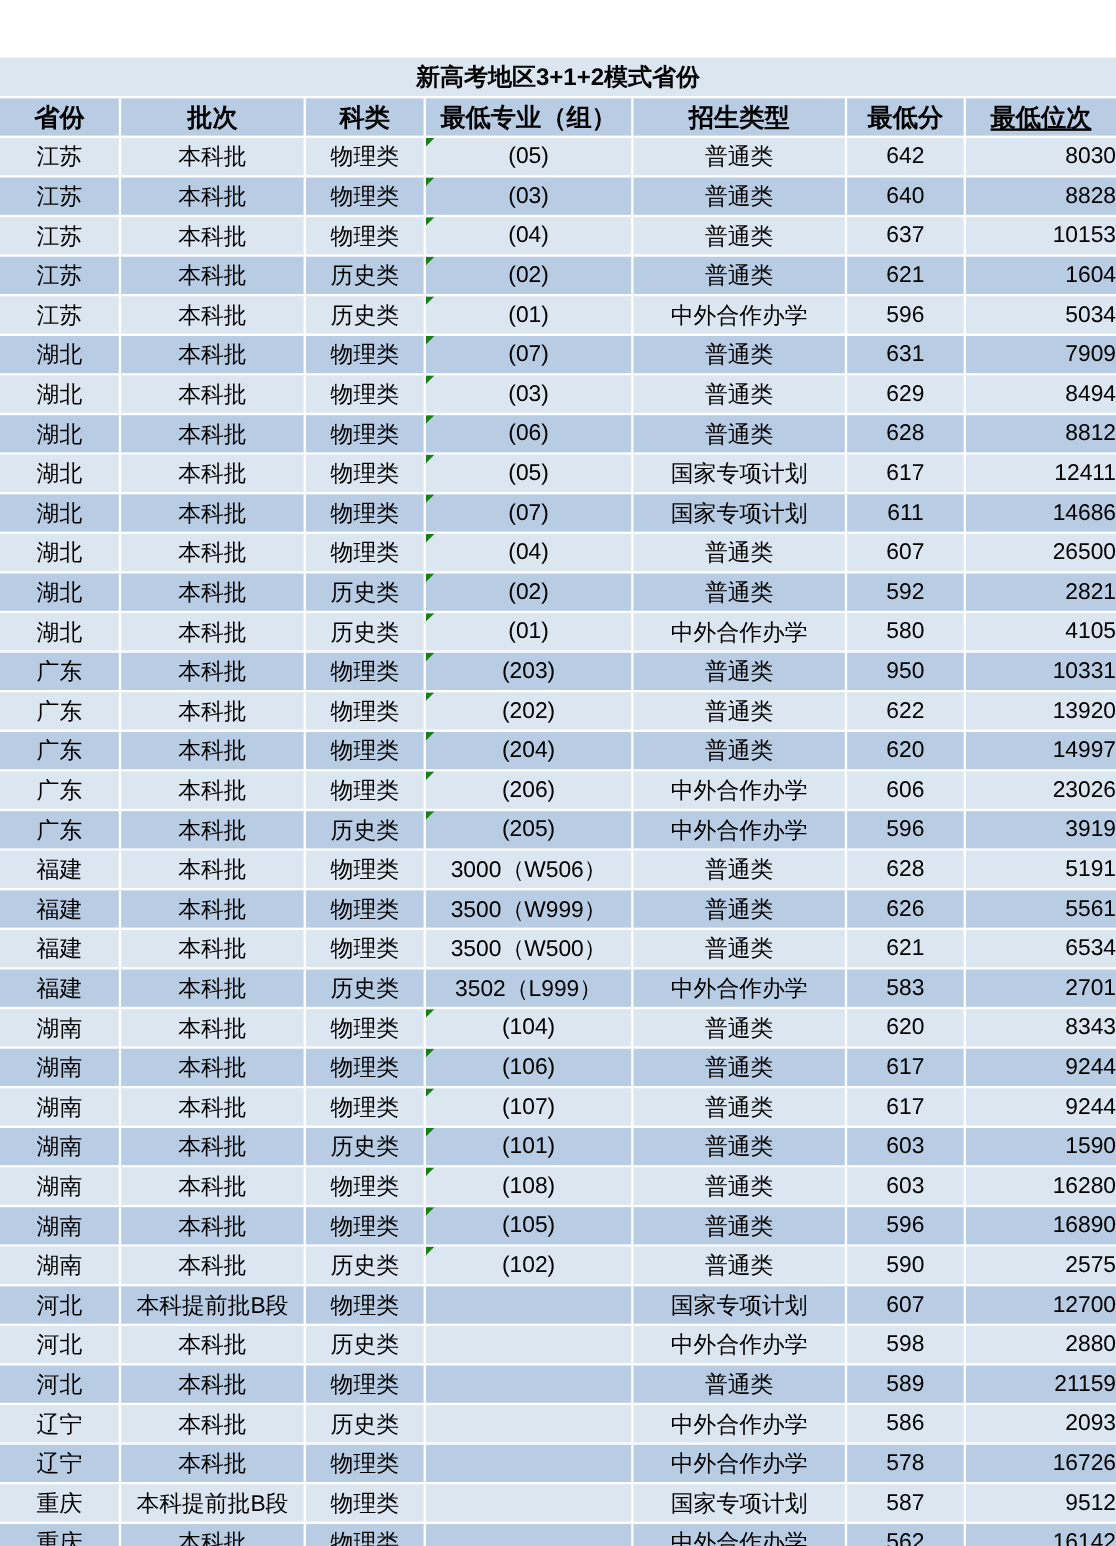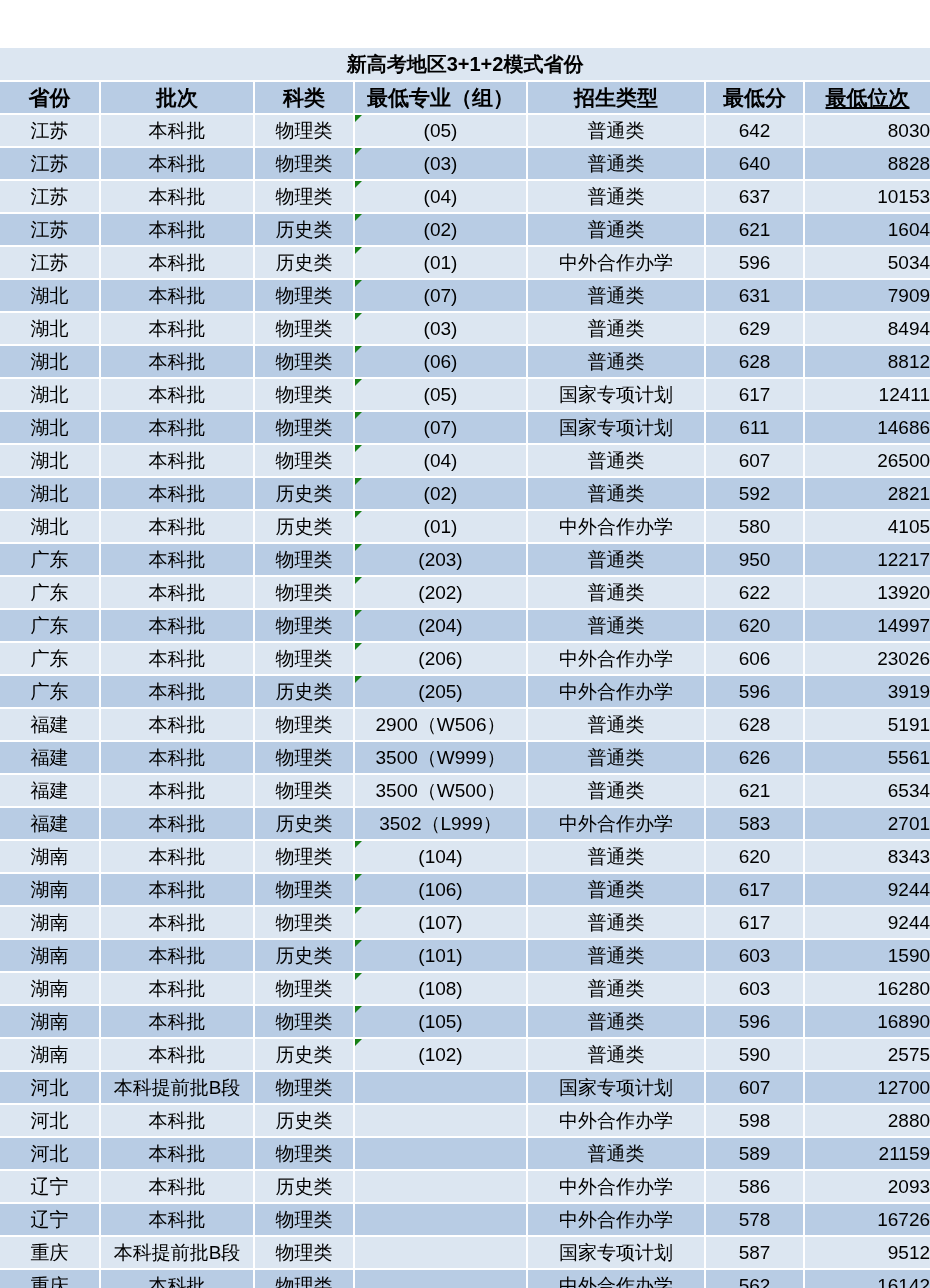--- a/index.html
+++ b/index.html
@@ -210,21 +210,21 @@
         <td><span class="cell-text">580</span></td>
         <td><span class="cell-text">4105</span></td>
       </tr>
       <tr class="dark">
         <td><span class="cell-text">广东</span></td>
         <td><span class="cell-text">本科批</span></td>
         <td><span class="cell-text">物理类</span></td>
         <td><span class="err-marker"></span><span class="cell-text">(203)</span></td>
         <td><span class="cell-text">普通类</span></td>
         <td><span class="cell-text">950</span></td>
-        <td><span class="cell-text">12217</span></td>
+        <td><span class="cell-text">10331</span></td>
       </tr>
       <tr class="light">
         <td><span class="cell-text">广东</span></td>
         <td><span class="cell-text">本科批</span></td>
         <td><span class="cell-text">物理类</span></td>
         <td><span class="err-marker"></span><span class="cell-text">(202)</span></td>
         <td><span class="cell-text">普通类</span></td>
         <td><span class="cell-text">622</span></td>
         <td><span class="cell-text">13920</span></td>
       </tr>
@@ -252,21 +252,21 @@
         <td><span class="cell-text">历史类</span></td>
         <td><span class="err-marker"></span><span class="cell-text">(205)</span></td>
         <td><span class="cell-text">中外合作办学</span></td>
         <td><span class="cell-text">596</span></td>
         <td><span class="cell-text">3919</span></td>
       </tr>
       <tr class="light">
         <td><span class="cell-text">福建</span></td>
         <td><span class="cell-text">本科批</span></td>
         <td><span class="cell-text">物理类</span></td>
-        <td><span class="cell-text">2900（W506）</span></td>
+        <td><span class="cell-text">3000（W506）</span></td>
         <td><span class="cell-text">普通类</span></td>
         <td><span class="cell-text">628</span></td>
         <td><span class="cell-text">5191</span></td>
       </tr>
       <tr class="dark">
         <td><span class="cell-text">福建</span></td>
         <td><span class="cell-text">本科批</span></td>
         <td><span class="cell-text">物理类</span></td>
         <td><span class="cell-text">3500（W999）</span></td>
         <td><span class="cell-text">普通类</span></td>

